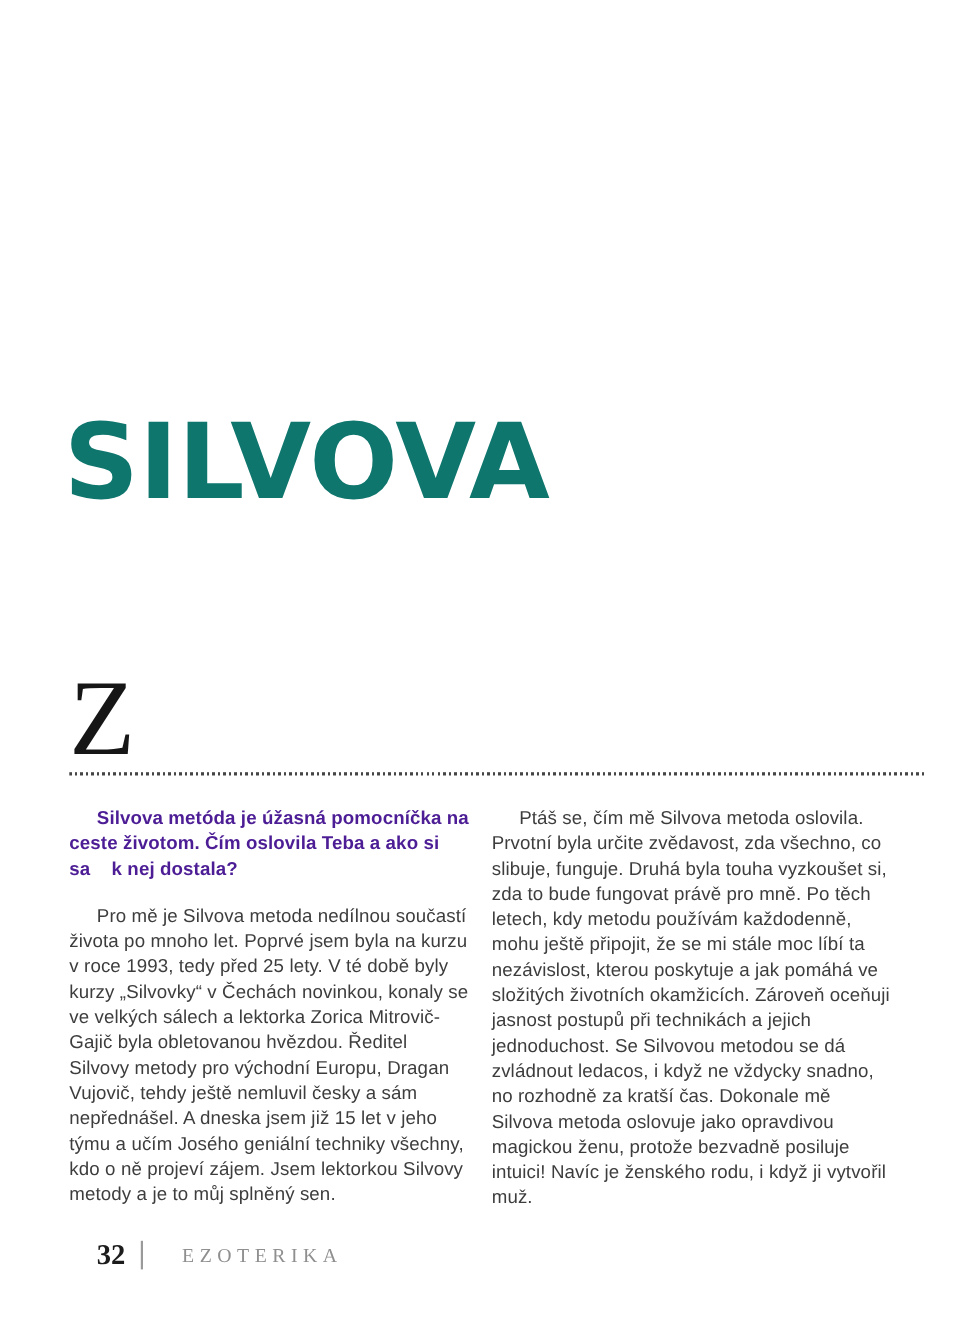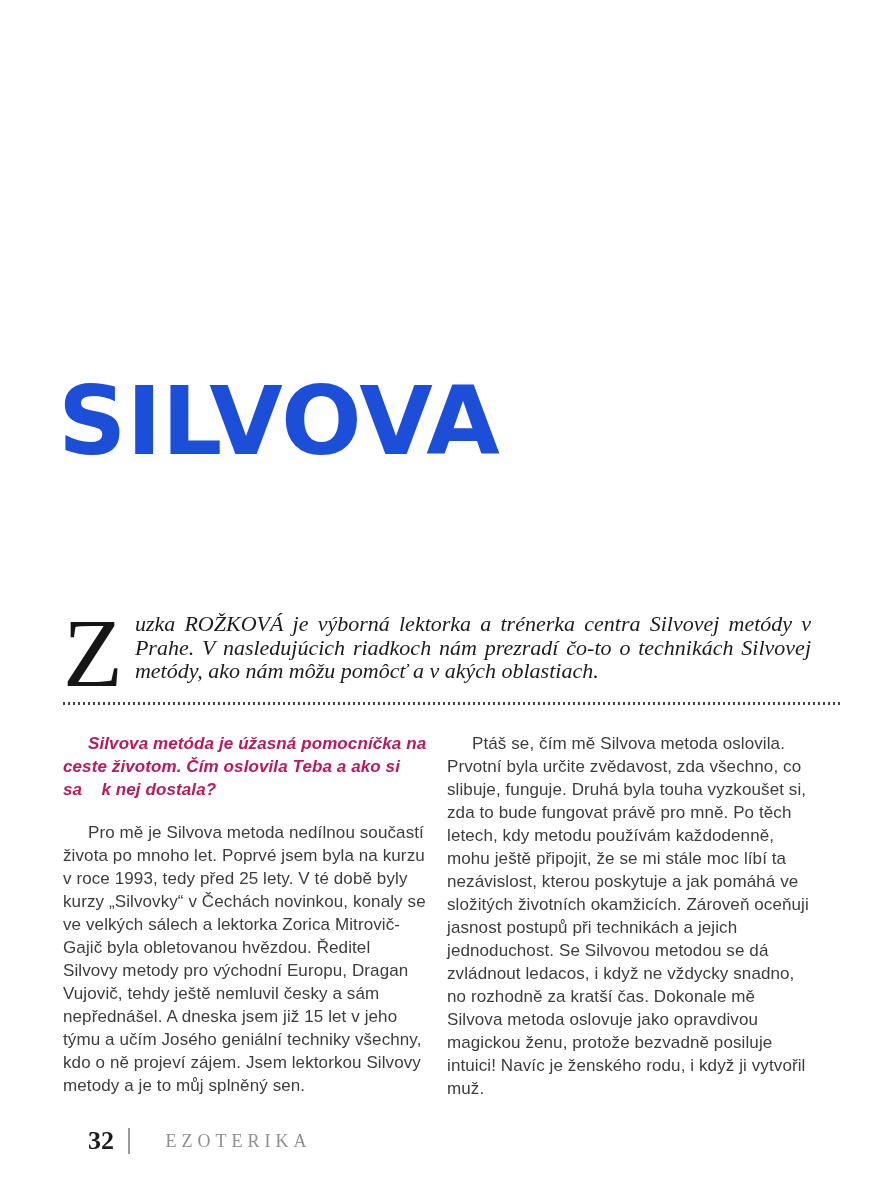--- a/index.html
+++ b/index.html
@@ -14,21 +14,21 @@
     background: #ffffff;
     overflow: hidden;
     font-family: "Liberation Sans", sans-serif;
   }
 
   
   .title-block {
     position: absolute;
     left: 58px;
     top: 372px;
-    color: #1d4ed8;
+    color: #0f766e;
     font-family: "DejaVu Sans", sans-serif;
     font-weight: bold;
     font-size: 95px;
     line-height: 99px;
     letter-spacing: 0px;
   }
 
   
   .intro-block {
     position: absolute;
@@ -73,24 +73,23 @@
     display: flex;
     gap: 20px;
     font-size: 17px;
     line-height: 23px;
     color: #3d3d3d;
     letter-spacing: 0.1px;
   }
   .column { flex: 1 1 0; }
   .question {
     font-weight: bold;
-    color: #be185d;
+    color: #4c1d95;
     text-indent: 25px;
     margin: 0 0 20px 0;
-    font-style: italic;
   }
   .body-par {
     margin: 0;
     text-indent: 25px;
   }
 
   
   .footer {
     position: absolute;
     left: 88px;
@@ -123,21 +122,21 @@
 </head>
 <body>
 
 <div class="page">
 
   <div class="title-block">
     <div>SILVOVA</div>
   </div>
 
   <div class="intro-block">
-    <span class="drop-cap">Z</span><span>uzka ROŽKOVÁ je výborná lektorka a trénerka centra Silvovej metódy v Prahe. V nasledujúcich riadkoch nám prezradí čo-to o technikách Silvovej metódy, ako nám môžu pomôcť a v akých oblastiach.</span>
+    <span class="drop-cap">Z</span>
   </div>
 
   <div class="dotted-rule"></div>
 
   <div class="columns">
     <div class="column">
       <p class="question">Silvova metóda je úžasná pomocníčka na ceste životom. Čím oslovila Teba a ako si sa&nbsp;&nbsp;&nbsp; k nej dostala?</p>
       <p class="body-par">Pro mě je Silvova metoda nedílnou součastí života po mnoho let. Poprvé jsem byla na kurzu v roce 1993, tedy před 25 lety. V té době byly kurzy „Silvovky“ v Čechách novinkou, konaly se ve velkých sálech a lektorka Zorica Mitrovič-Gajič byla obletovanou hvězdou. Ředitel Silvovy metody pro východní Europu, Dragan Vujovič, tehdy ještě nemluvil česky a sám nepřednášel. A dneska jsem již 15 let v jeho týmu a učím Josého geniální techniky všechny, kdo o ně projeví zájem. Jsem lektorkou Silvovy metody a je to můj splněný sen.</p>
     </div>
     <div class="column">

